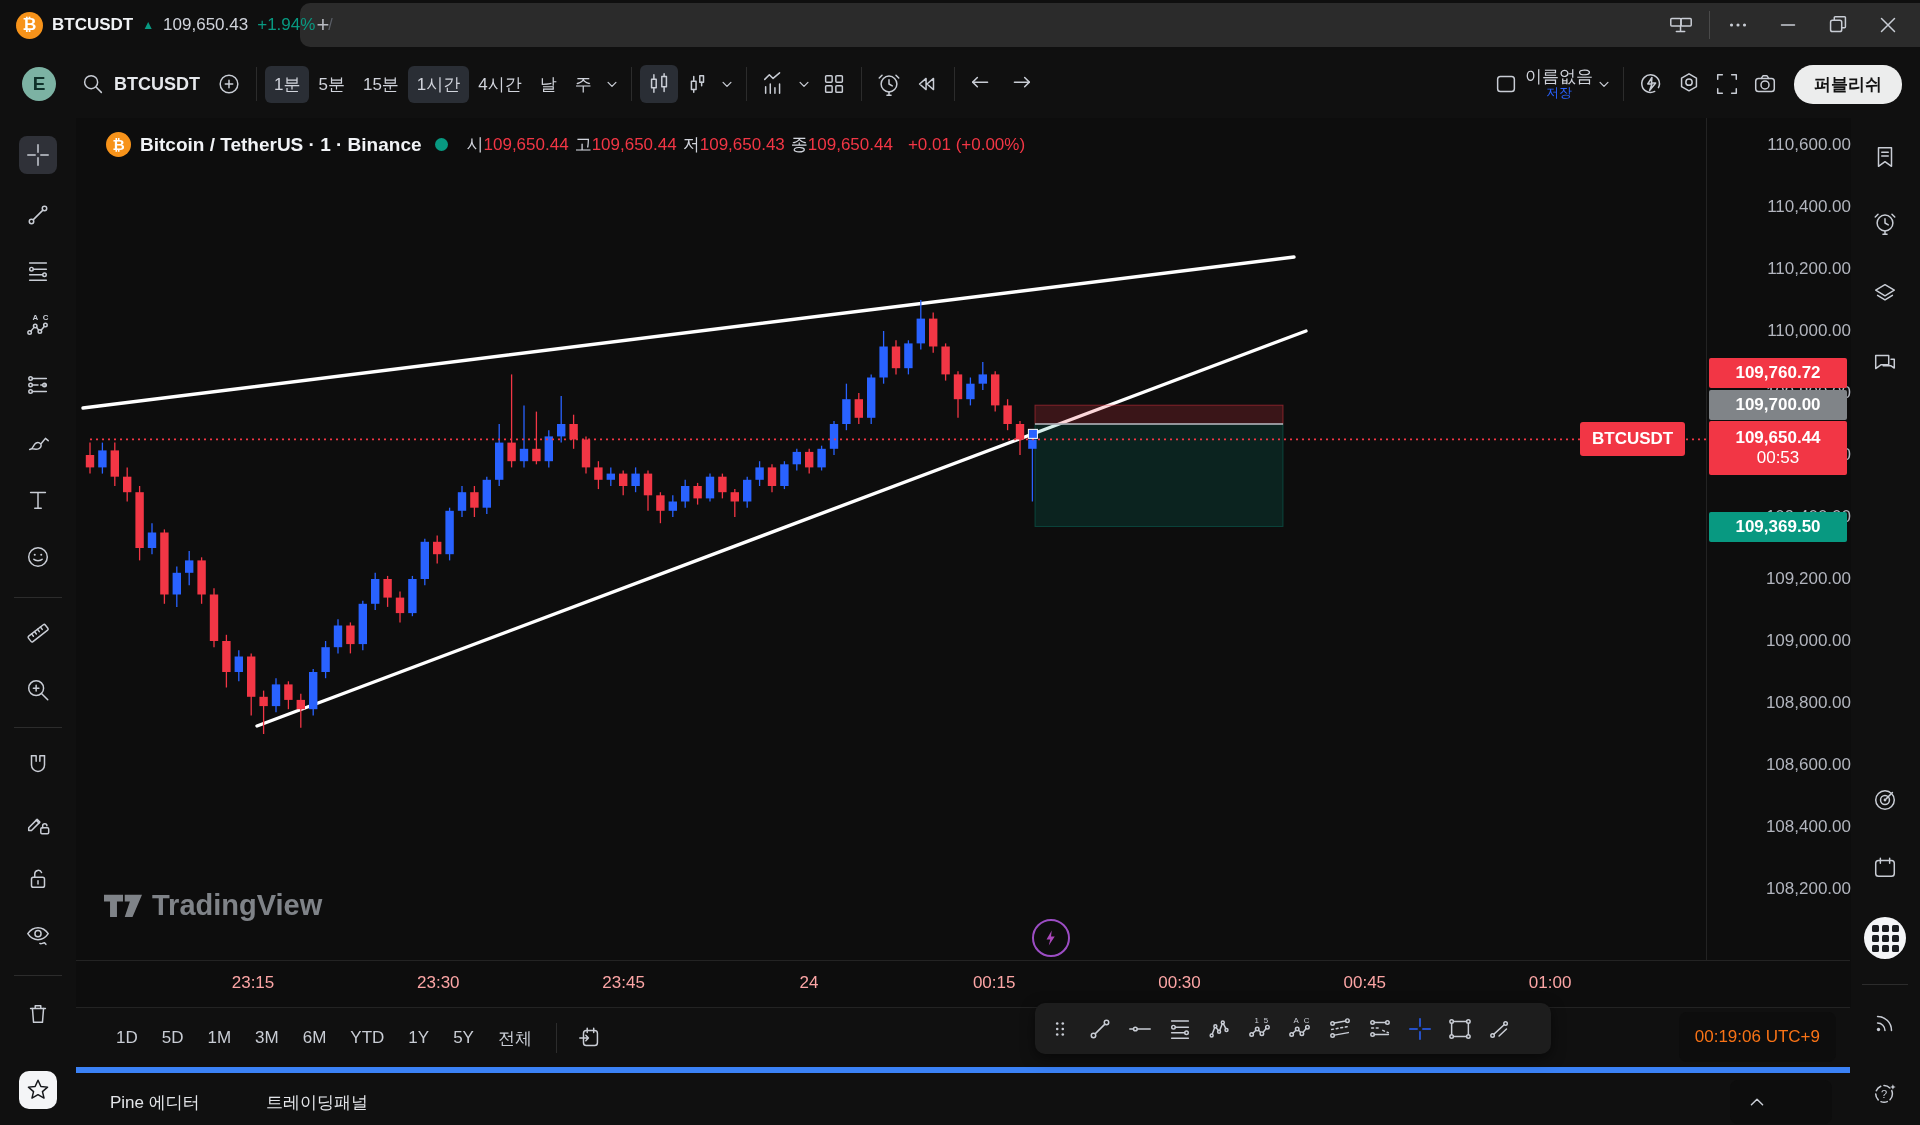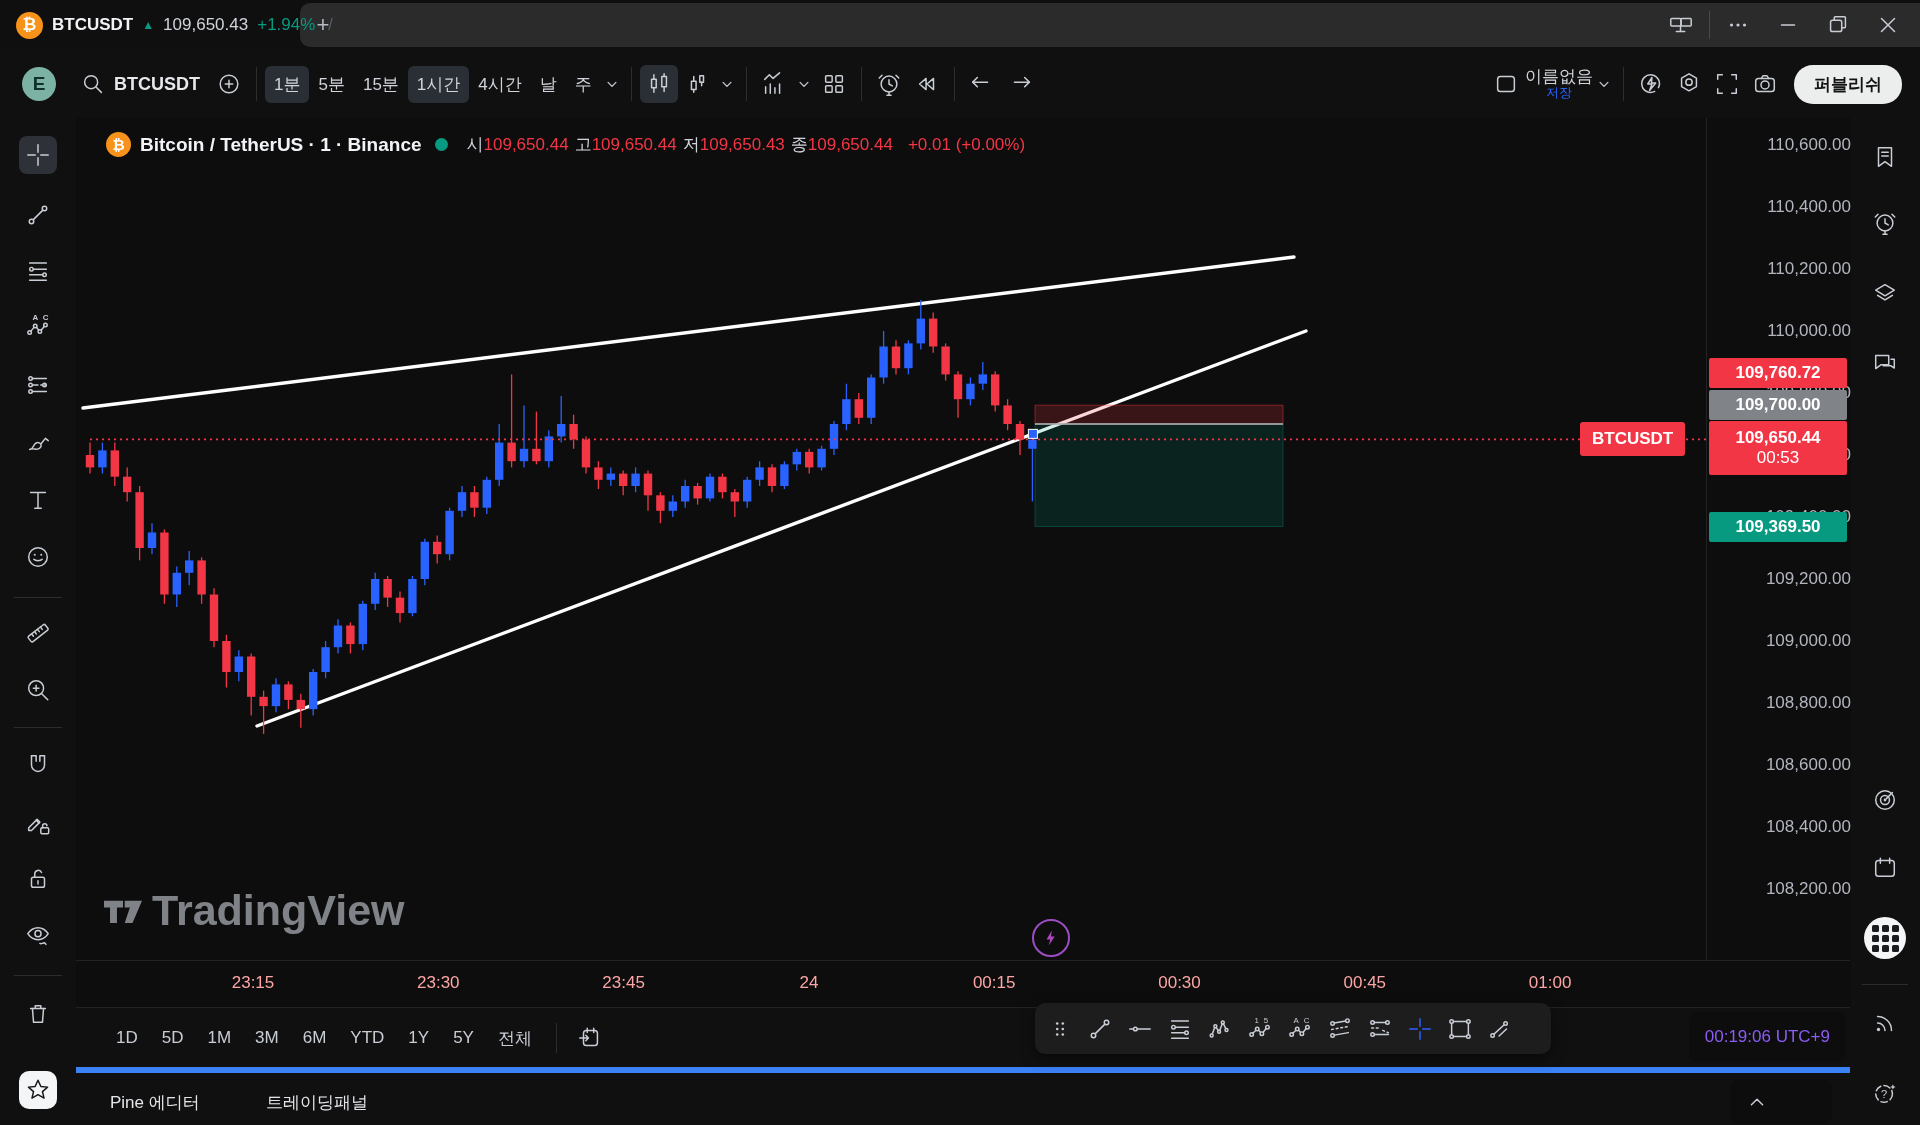--- a/index.html
+++ b/index.html
@@ -57,43 +57,43 @@
   #chart{left:76px;top:118px;width:1630px;height:842px;background:#0d0d0d;overflow:hidden;}
   #chart svg.plot{position:absolute;left:0;top:0;}
   #symheader{position:absolute;left:30px;top:14px;display:flex;align-items:center;gap:9px;z-index:5;}
   #symheader .title{font-size:19px;font-weight:bold;color:#f1f3f6;}
   #symheader .dot{width:13px;height:13px;border-radius:50%;background:#089981;margin:0 4px;}
   #symheader .f{font-size:17px;margin-left:6px;}
   #symheader .f .k{color:#d1d4dc;}
   #symheader .f .v{color:#f23645;}
   #symheader .chg{font-size:17px;color:#f23645;margin-left:6px;}
   #watermark{position:absolute;left:28px;top:768px;display:flex;align-items:center;gap:10px;opacity:.62;z-index:2;}
-  #watermark .wm-text{font-size:43px;font-weight:bold;color:#c6cbd4;}
+  #watermark .wm-text{font-size:29px;font-weight:bold;color:#c6cbd4;}
   #symtag{position:absolute;left:1504px;top:304px;height:34px;padding:0 12px;background:#f23645;color:#fff;
           font-size:17px;font-weight:bold;display:flex;align-items:center;border-radius:3px;z-index:6;}
   #flash-fab{position:absolute;left:956px;top:801px;width:34px;height:34px;border:2px solid #9c4dc4;
              border-radius:50%;display:flex;align-items:center;justify-content:center;z-index:6;}
   
   #paxis{left:1706px;top:118px;width:144px;height:889px;background:#0d0d0d;border-left:1px solid #232323;}
   .ptick{position:absolute;left:0;width:100%;text-align:right;font-size:17px;color:#b2b5be;}
   .plabel{position:absolute;left:2px;width:138px;text-align:center;font-size:17px;font-weight:bold;color:#fff;
           border-radius:2px;display:flex;flex-direction:column;justify-content:center;z-index:4;}
   #al-group{position:absolute;left:0;width:100%;top:906px;display:flex;justify-content:center;gap:9px;}
   #al-group .alb{border:1px solid #3f4248;border-radius:6px;color:#c9cdd5;font-size:15px;
                  width:30px;height:25px;display:flex;align-items:center;justify-content:center;cursor:pointer;}
   #paxis-gear{position:absolute;left:0;width:100%;top:852px;display:flex;justify-content:center;color:#b2b5be;}
   
   #taxis{left:76px;top:960px;width:1774px;height:47px;background:#0d0d0d;border-top:1px solid #232323;}
   .ttick{position:absolute;top:12px;font-size:17px;color:#fca5a5;transform:translateX(-50%);}
   
   #bottombar{left:76px;top:1007px;width:1774px;height:60px;background:#101010;border-top:1px solid #232323;}
   #ranges{position:absolute;left:30px;top:0;height:100%;display:flex;align-items:center;gap:4px;}
   .rngbtn{padding:6px 10px;font-size:17px;color:#c9cdd5;border-radius:6px;cursor:pointer;}
-  #clockbox{position:absolute;right:4px;top:4px;height:50px;padding:0 16px;background:#0d0d0d;border-radius:8px;
-            display:flex;align-items:center;font-size:17px;color:#8b5cf6;}
+  #clockbox{position:absolute;right:14px;top:4px;height:50px;padding:0 16px;background:#0d0d0d;border-radius:8px;
+            display:flex;align-items:center;font-size:17px;color:#f97316;}
   
   #drawbar{left:1035px;top:1003px;width:504px;height:51px;background:#1d1d1d;border-radius:10px;
            box-shadow:0 4px 14px rgba(0,0,0,.5);display:flex;align-items:center;padding:0 6px;gap:2px;z-index:8;}
   #drawbar .ib{width:38px;height:38px;}
   #drawbar .ib.blue{color:#2962ff;}
   
   #pinebar{left:76px;top:1067px;width:1774px;height:58px;background:#101010;border-top:6px solid #3b82f6;}
   #pinebar .pitem{position:absolute;top:0;height:100%;display:flex;align-items:center;font-size:17px;color:#e3e5e9;cursor:pointer;}
   #pine-icons{position:absolute;right:18px;top:7px;height:44px;display:flex;align-items:center;gap:14px;background:#0d0d0d;border-radius:8px;padding:0 10px;}
 </style>

